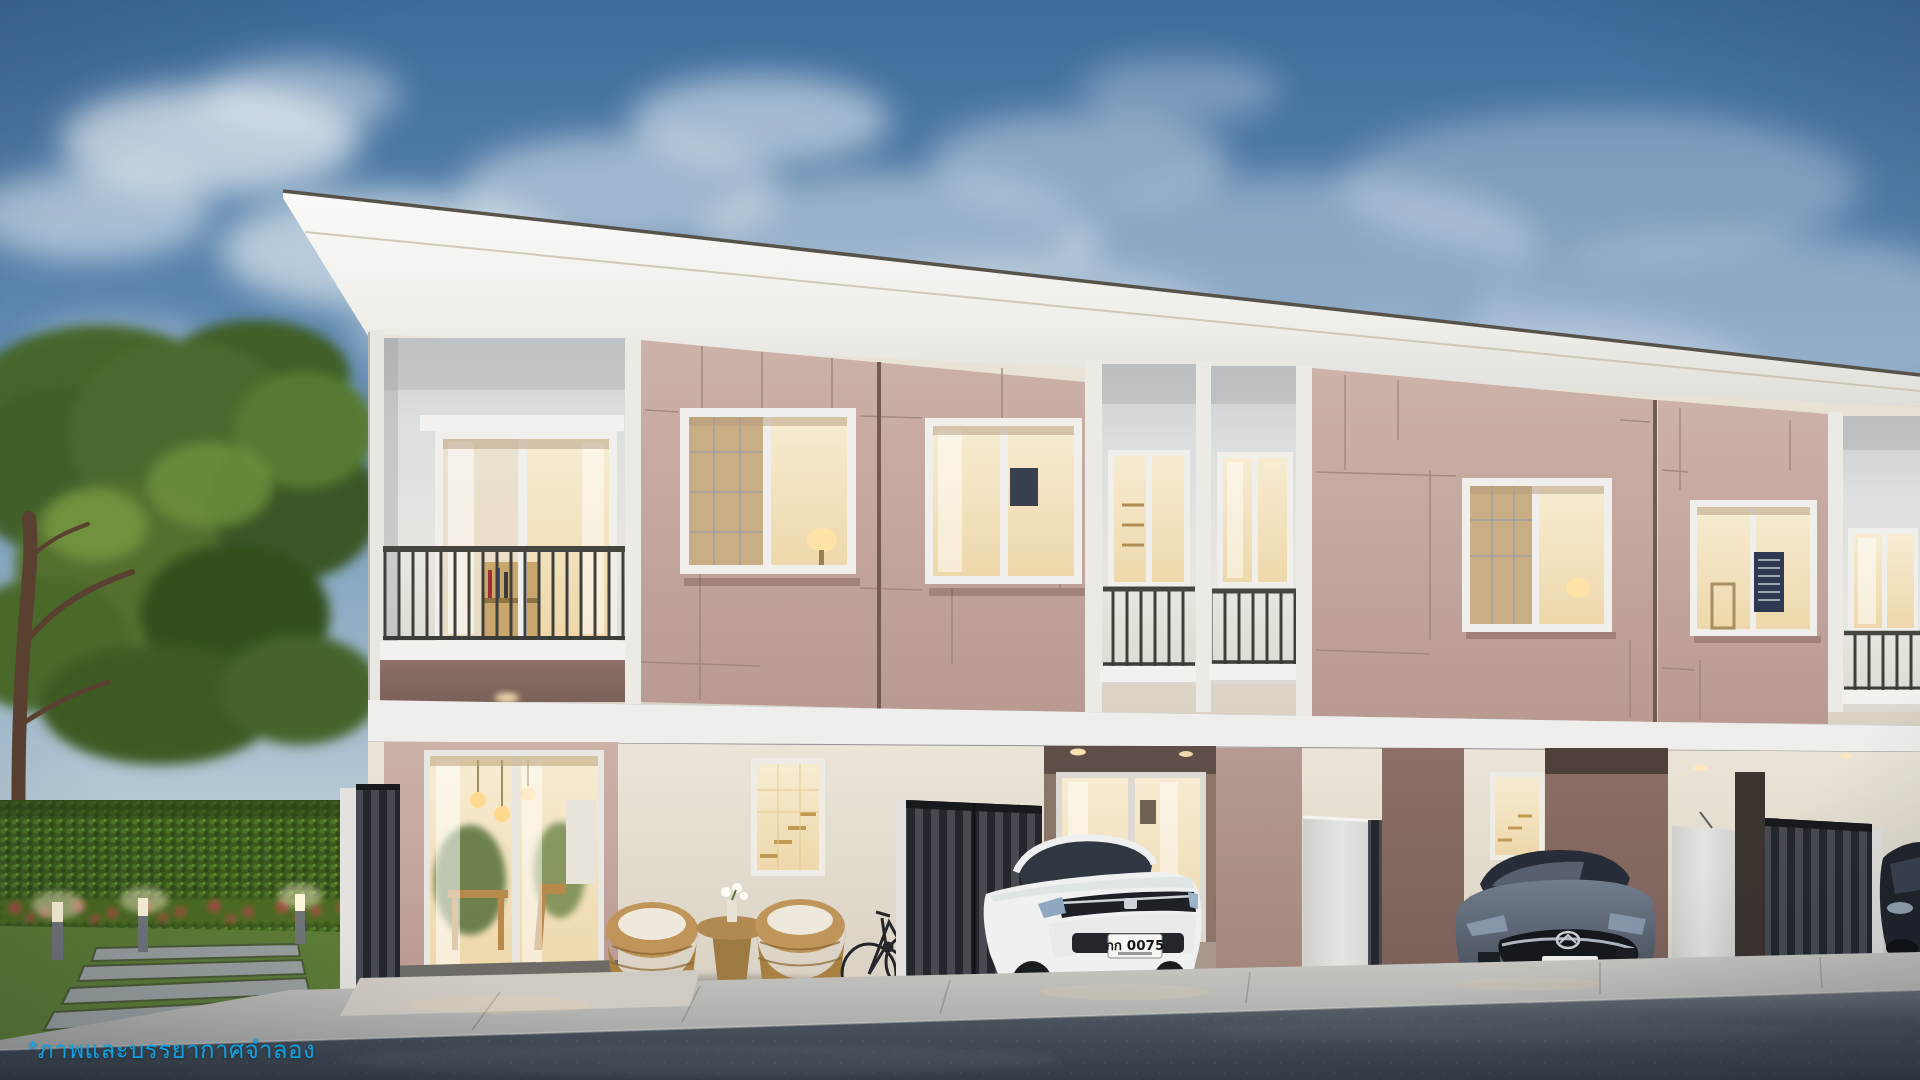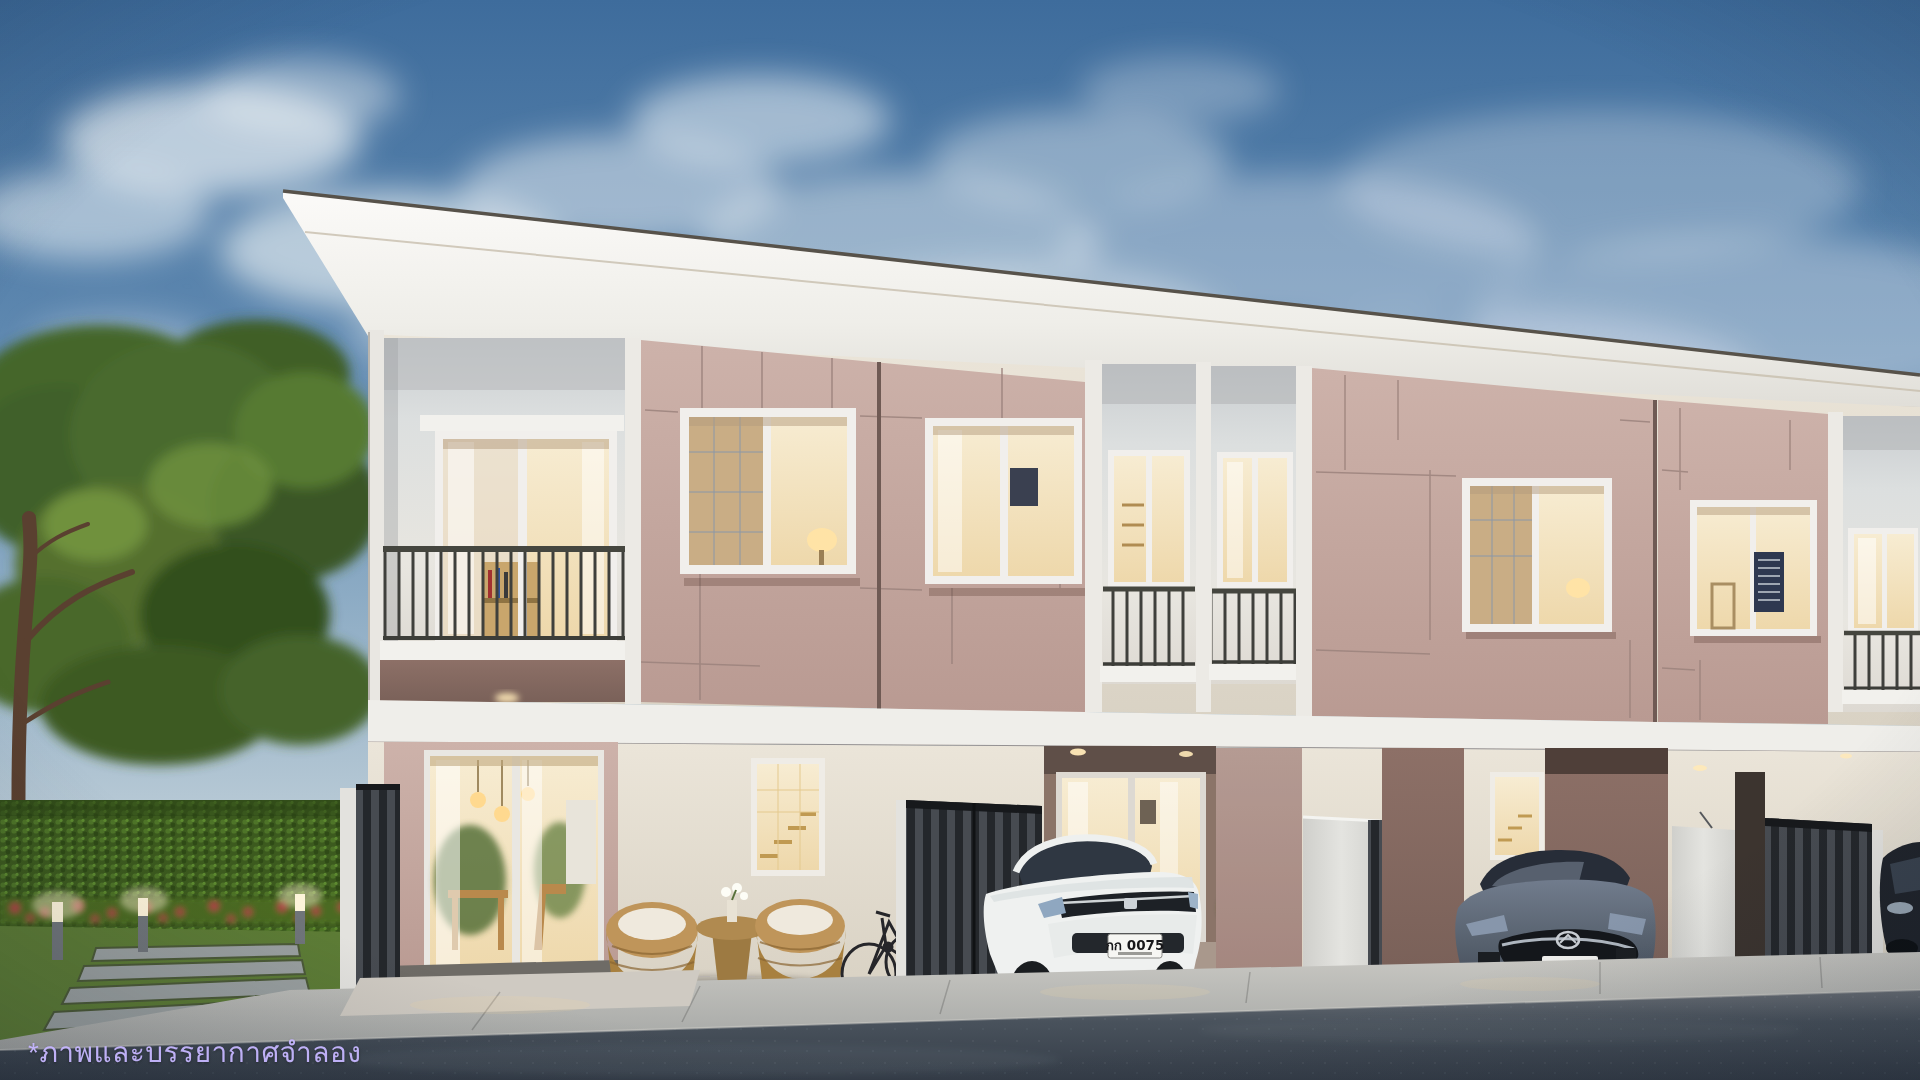--- a/index.html
+++ b/index.html
@@ -1,19 +1,19 @@
 <!DOCTYPE html>
 <html><head>
 <meta charset="utf-8">
 <style>
   html,body{margin:0;padding:0;background:#111;}
   #stage{position:relative;width:1920px;height:1080px;overflow:hidden;
          font-family:"Liberation Sans","DejaVu Sans",sans-serif;}
   #stage svg{position:absolute;left:0;top:0;}
-  .disclaimer{position:absolute;left:28px;top:1030px;color:#c4b5fd;font-size:28px;
+  .disclaimer{position:absolute;left:28px;top:1030px;color:#0ea5e9;font-size:24px;
               letter-spacing:.5px;opacity:.96;text-shadow:0 1px 3px rgba(0,0,0,.35);}
 </style>
 </head>
 <body>
 
 <div id="stage">
 <svg width="1920" height="1080" viewBox="0 0 1920 1080">
 <defs>
   <linearGradient id="sky" x1="0" y1="0" x2="0" y2="1">
     <stop offset="0" stop-color="#3e6c9c"></stop>

